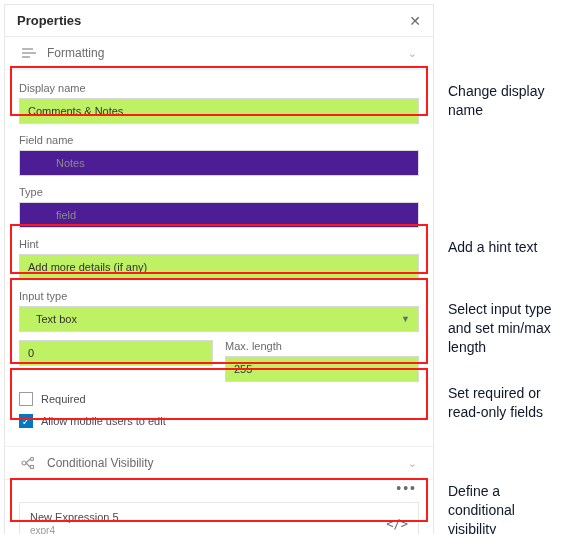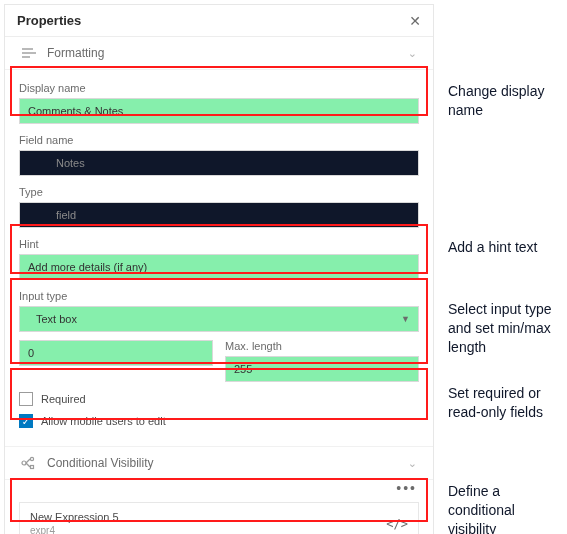--- a/index.html
+++ b/index.html
@@ -12,22 +12,22 @@
   .close-x { font-size: 14px; color: #6b6b6b; cursor: pointer; line-height: 1; }
 
   .section-row { display: flex; align-items: center; gap: 10px; padding: 9px 16px; border-bottom: 1px solid #f1f1f1; }
   .section-row .lbl { font-size: 12px; color: #6b6b6b; flex: 1; }
   .section-row .chev { color: #b5b5b5; font-size: 11px; }
   .ficon { width: 16px; height: 14px; display: inline-block; }
 
   .body { padding: 4px 14px 10px; }
   .group { margin: 8px 0 10px; }
   .flabel { font-size: 11px; color: #6b6b6b; margin-bottom: 4px; }
-  .input, .select { width: 100%; height: 26px; border: 1px solid #d9d9d9; background: #86efac; padding: 0 8px; font-size: 11px; color: #323232; }
-  .input.readonly { background: #0f172a; color: #8a8a8a; padding-left: 36px; }
+  .input, .select { width: 100%; height: 26px; border: 1px solid #d9d9d9; background: #bef264; padding: 0 8px; font-size: 11px; color: #323232; }
+  .input.readonly { background: #4c1d95; color: #8a8a8a; padding-left: 36px; }
   .select { display: flex; align-items: center; justify-content: space-between; cursor: pointer; padding-left: 16px; }
   .row2 { display: flex; gap: 12px; }
   .row2 > div { flex: 1; }
 
   .cbrow { display: flex; align-items: center; gap: 8px; margin: 8px 0; font-size: 11px; color: #4a4a4a; }
   .cbox { width: 14px; height: 14px; border: 1px solid #9b9b9b; background: #fff; display: inline-flex; align-items: center; justify-content: center; font-size: 10px; color: #fff; }
   .cbox.checked { background: #0079c1; border-color: #0079c1; }
 
   .dots { text-align: right; padding: 0 16px 2px; color: #6b6b6b; font-size: 14px; letter-spacing: 2px; cursor: pointer; }
 

